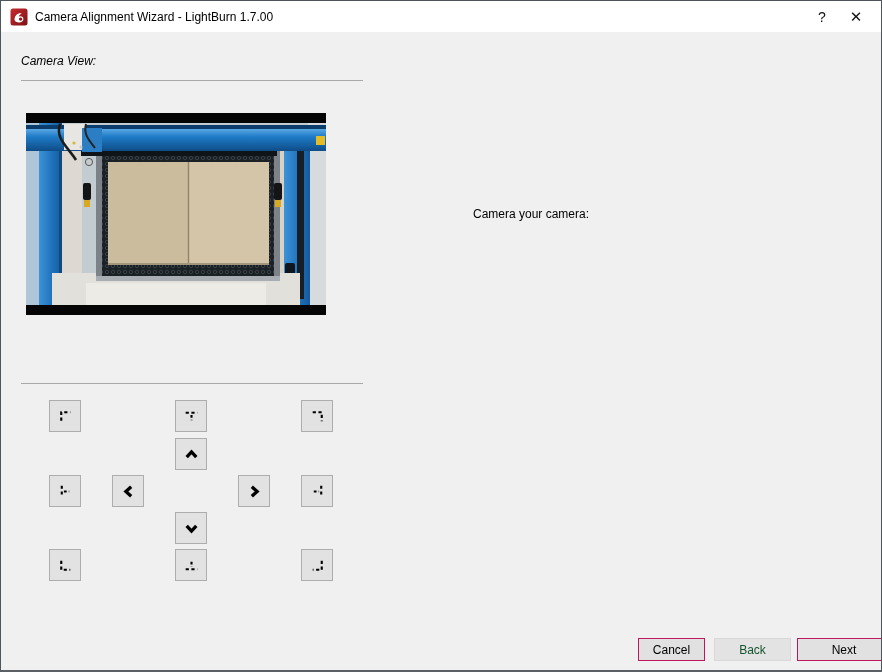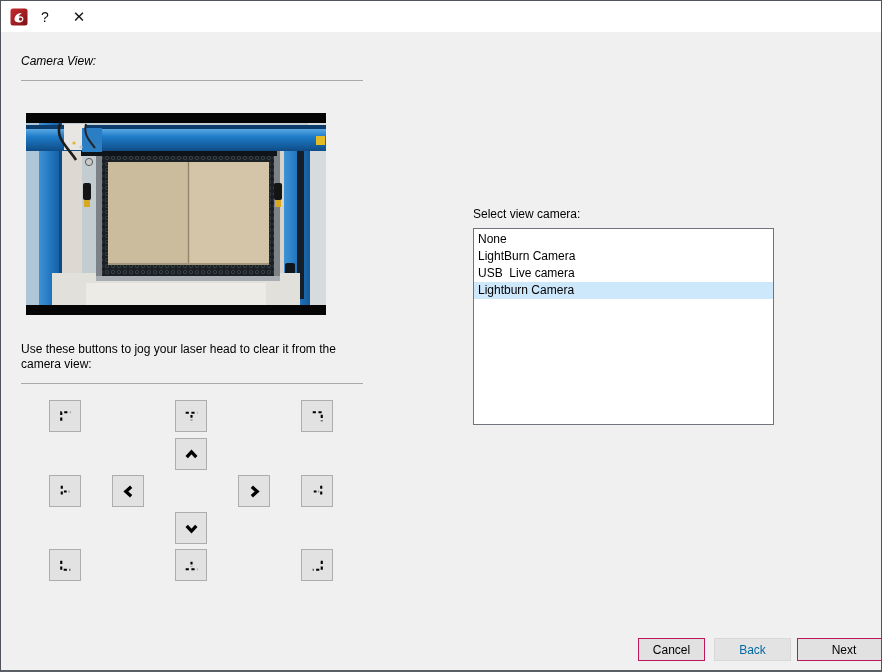--- a/index.html
+++ b/index.html
@@ -60,21 +60,21 @@
     padding-left:4px; white-space:pre; cursor:default;
   }
   .list-item.selected { background:#cde7fb; }
 
   
   .btn {
     position:absolute; height:23px; font-size:12px; color:#000;
     background:#e1e1e1; border:1px solid #be185d; cursor:default;
     font-family:"Liberation Sans", sans-serif;
   }
-  .btn:disabled { color:#0369a1; border-color:#d8d8d8; background:#e3e3e3; }
+  .btn:disabled { color:#14532d; border-color:#d8d8d8; background:#e3e3e3; }
   .btn-cancel { left:637px; top:637px; width:67px; }
   .btn-back   { left:713px; top:637px; width:77px; }
   .btn-next   { left:796px; top:637px; width:94px; }
 </style>
 </head>
 <body>
 
 <div class="window">
 
   <div class="titlebar">
@@ -82,20 +82,21 @@
       <defs>
         <linearGradient id="lgRed" x1="0" y1="0" x2="1" y2="1">
           <stop offset="0" stop-color="#c62b30"></stop>
             <stop offset="1" stop-color="#7d1215"></stop>
         </linearGradient>
       </defs>
       <rect x="0.5" y="0.5" width="17" height="17" rx="2.5" fill="url(#lgRed)"></rect>
       <path d="M4.5 11.5 C4.5 7.5 8 4.6 11.7 5.4 C10 6.3 8.9 7.4 8.8 8.7 C10.8 7.6 13.4 8.8 13.4 11 C13.4 13.2 11.4 14.4 9.2 14.4 C6.6 14.4 4.5 13.4 4.5 11.5 Z" fill="#ffffff"></path>
       <circle cx="10.6" cy="11.1" r="1.7" fill="#8c181b"></circle>
     </svg>
+    <span class="title-text">Camera Alignment Wizard - LightBurn 1.7.00</span>
     <button class="tb-btn">?</button>
     <button class="tb-btn close">✕</button>
   </div>
 
   <div class="label" style="left:20px; top:53px;font-style:italic;">Camera View:</div>
   <div class="sep" style="left:20px; top:79px; width:342px;"></div>
 
   <svg class="photo" viewBox="0 0 300 202" preserveAspectRatio="none">
     <defs>
       <linearGradient id="blueV" x1="0" y1="0" x2="1" y2="0">
@@ -160,21 +161,20 @@
     <circle cx="55" cy="34" r="1.6" fill="#c8c8c8"></circle>
 
     <rect x="57" y="70" width="8" height="17" rx="2" fill="#141414"></rect>
     <rect x="58" y="87" width="6" height="7" fill="#d8a820"></rect>
     <rect x="248" y="70" width="8" height="17" rx="2" fill="#141414"></rect>
     <rect x="249" y="87" width="6" height="7" fill="#d8a820"></rect>
 
     <rect x="290" y="23" width="9" height="9" fill="#e3bc25"></rect>
   </svg>
 
-  <div class="jog-text">Use these buttons to jog your laser head to clear it from the camera view:</div>
   <div class="sep" style="left:20px; top:382px; width:342px;"></div>
 
   <button class="jog-btn" style="left:48px; top:399px;">
     <svg width="17" height="17" viewBox="0 0 16 16">
         <path d="M4 12 L4 4 L12.5 4" fill="none" stroke="#000" stroke-width="2" stroke-dasharray="3 2.4"></path>
       </svg>
   </button>
   <button class="jog-btn" style="left:174px; top:399px;">
     <svg width="17" height="17" viewBox="0 0 16 16">
         <path d="M2.5 4.5 H13.5" fill="none" stroke="#000" stroke-width="2" stroke-dasharray="3 2.4"></path>
@@ -232,25 +232,19 @@
         <path d="M2.5 11.5 H13.5" fill="none" stroke="#000" stroke-width="2" stroke-dasharray="3 2.4"></path>
         <path d="M8 4.5 V9.5" fill="none" stroke="#000" stroke-width="2" stroke-dasharray="2.6 2"></path>
       </svg>
   </button>
   <button class="jog-btn" style="left:300px; top:548px;">
     <svg width="17" height="17" viewBox="0 0 16 16">
         <path d="M12 3.5 L12 12 L3.5 12" fill="none" stroke="#000" stroke-width="2" stroke-dasharray="3 2.4"></path>
       </svg>
   </button>
 
-  <div class="label" style="left:472px; top:206px;">Select view camera:</div>
-  <div class="camera-list">
-    <div class="list-item">None</div>
-    <div class="list-item">LightBurn Camera</div>
-    <div class="list-item">USB  Live camera</div>
-    <div class="list-item selected">Lightburn Camera</div>
-  </div>
+  <div class="label" style="left:472px; top:206px;">Camera your camera:</div>
 
   <button class="btn btn-cancel">Cancel</button>
   <button class="btn btn-back" disabled="">Back</button>
   <button class="btn btn-next">Next</button>
 
 </div>
 
 </body></html>

